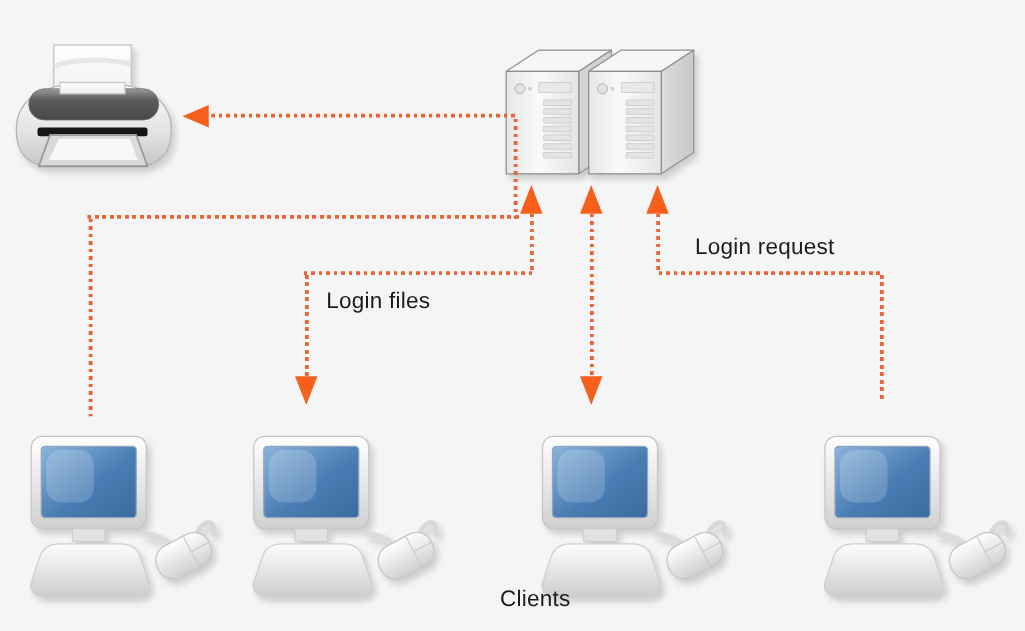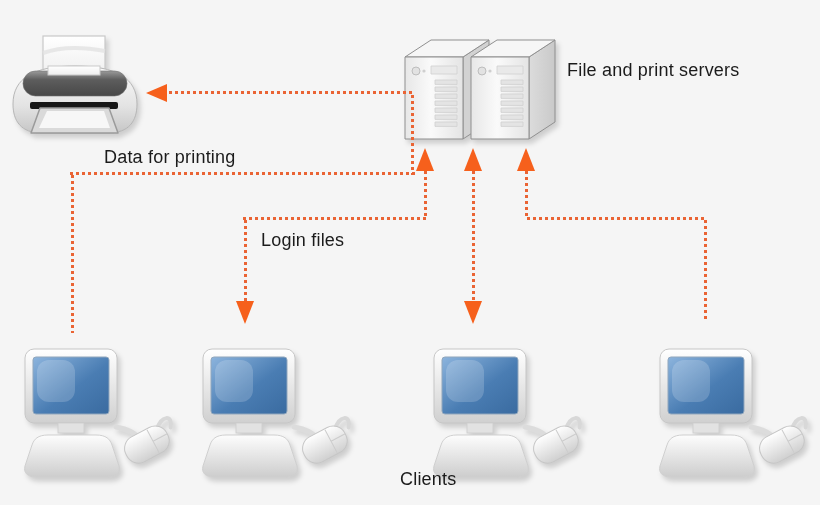--- a/index.html
+++ b/index.html
@@ -206,18 +206,17 @@
     <div class="arr arr-down" style="left:464px;top:301px"></div>
   </div>
 
   <div>
     <div class="arr arr-up" style="left:517px;top:148px"></div>
     <div class="dot-v" style="left:525px;top:171px;height:48px"></div>
     <div class="dot-h" style="left:527px;top:217px;width:180px"></div>
     <div class="dot-v" style="left:704px;top:220px;height:101px"></div>
   </div>
 
-  <div class="lbl" style="left:567px;top:60px">File and print servers</div>
-  <div class="lbl" style="left:104px;top:147px">Data for printing</div>
   <div class="lbl" style="left:261px;top:230px">Login files</div>
+  <div class="lbl" style="left:556px;top:187px">Login request</div>
   <div class="lbl" style="left:400px;top:469px">Clients</div>
 
 </div>
 
 </body></html>

